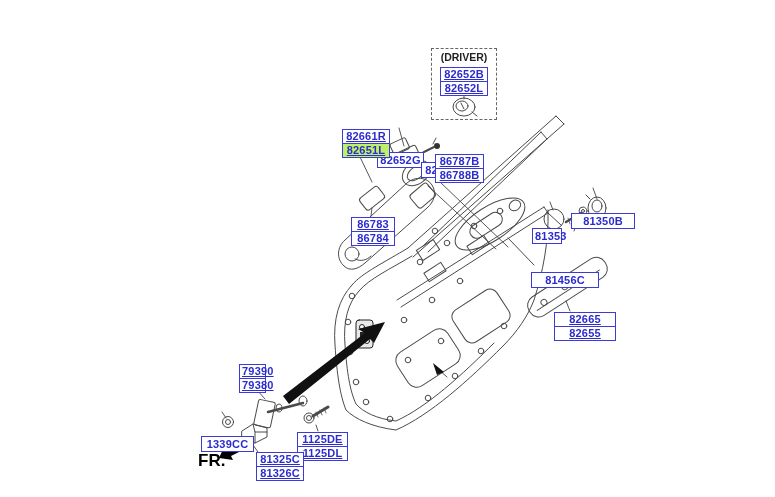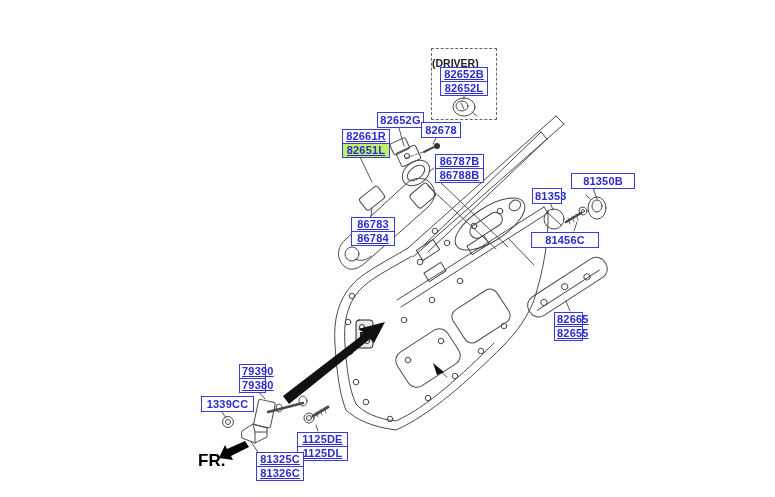--- a/index.html
+++ b/index.html
@@ -2,28 +2,28 @@
 <html><head>
 <meta charset="utf-8">
 <style>
   html,body{margin:0;padding:0;background:#fff;}
   #stage{position:relative;width:775px;height:497px;background:#ffffff;overflow:hidden;
          font-family:"Liberation Sans",sans-serif;}
   #drawing{position:absolute;left:0;top:0;z-index:1;}
   .lbl{position:absolute;z-index:2;box-sizing:border-box;border:1.5px solid #3b3bd8;
        background:#fff;color:#2b2bd0;font:700 11px/14px "Liberation Sans",sans-serif;
        text-align:center;letter-spacing:.2px;}
-  .lbl.one{padding:0 2px;}
+  .lbl.one{padding:0 2px;margin-top:40px;}
   .lbl .row{padding:0 2px;line-height:13px;text-decoration:underline;}
   .lbl .row + .row{border-top:1.5px solid #3b3bd8;}
   .lbl .hl{background:#bef264;}
   .lbl.ref{border-color:#2f9e57;color:#9b2fd0;background:#fdfbff;}
   .driver-box{position:absolute;z-index:2;box-sizing:border-box;
        border:1.5px dashed #666;background:transparent;}
-  .driver-title{position:absolute;left:0;top:8px;width:100%;
+  .driver-title{position:absolute;left:0;top:2px;width:100%;text-align:center;
        color:#222;font:700 10.5px/12px "Liberation Sans",sans-serif;}
   .driver-box .lbl{position:absolute;}
   .fr{position:absolute;z-index:2;color:#000;font:700 17px/18px "Liberation Sans",sans-serif;}
 </style>
 </head>
 <body>
 
 <div id="stage">
 
   <svg id="drawing" width="775" height="497" viewBox="0 0 775 497">
@@ -247,21 +247,21 @@
   <div class="lbl" style="left:435px;top:154px;width:49px">
     <div class="row">86787B</div>
     <div class="row">86788B</div>
   </div>
 
   <div class="lbl" style="left:351px;top:217px;width:44px">
     <div class="row">86783</div>
     <div class="row">86784</div>
   </div>
 
-  <div class="lbl" style="left:554px;top:312px;width:29px">
+  <div class="lbl" style="left:554px;top:312px;width:62px">
     <div class="row">82665</div>
     <div class="row">82655</div>
   </div>
 
   <div class="lbl" style="left:239px;top:364px;width:27px">
     <div class="row">79390</div>
     <div class="row">79380</div>
   </div>
 
   <div class="lbl" style="left:297px;top:432px;width:51px">

